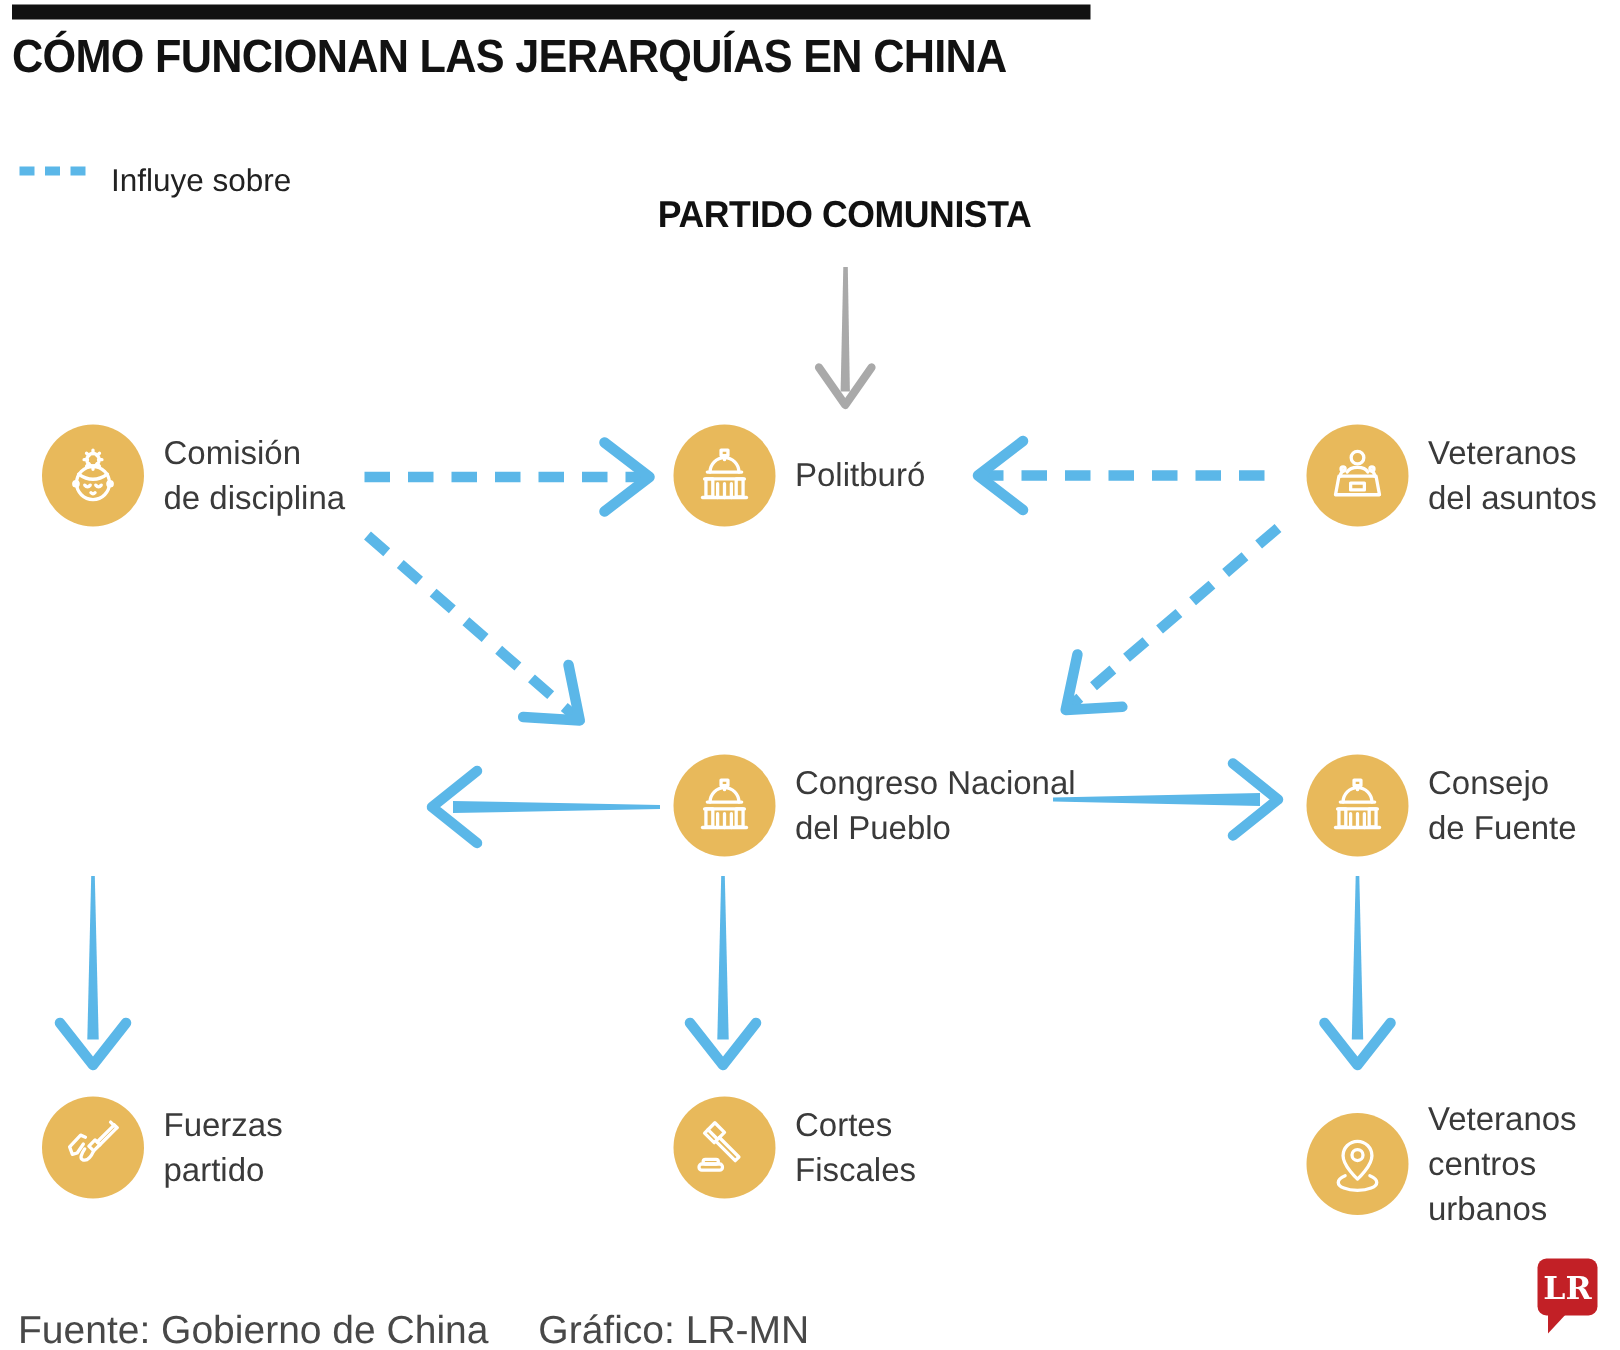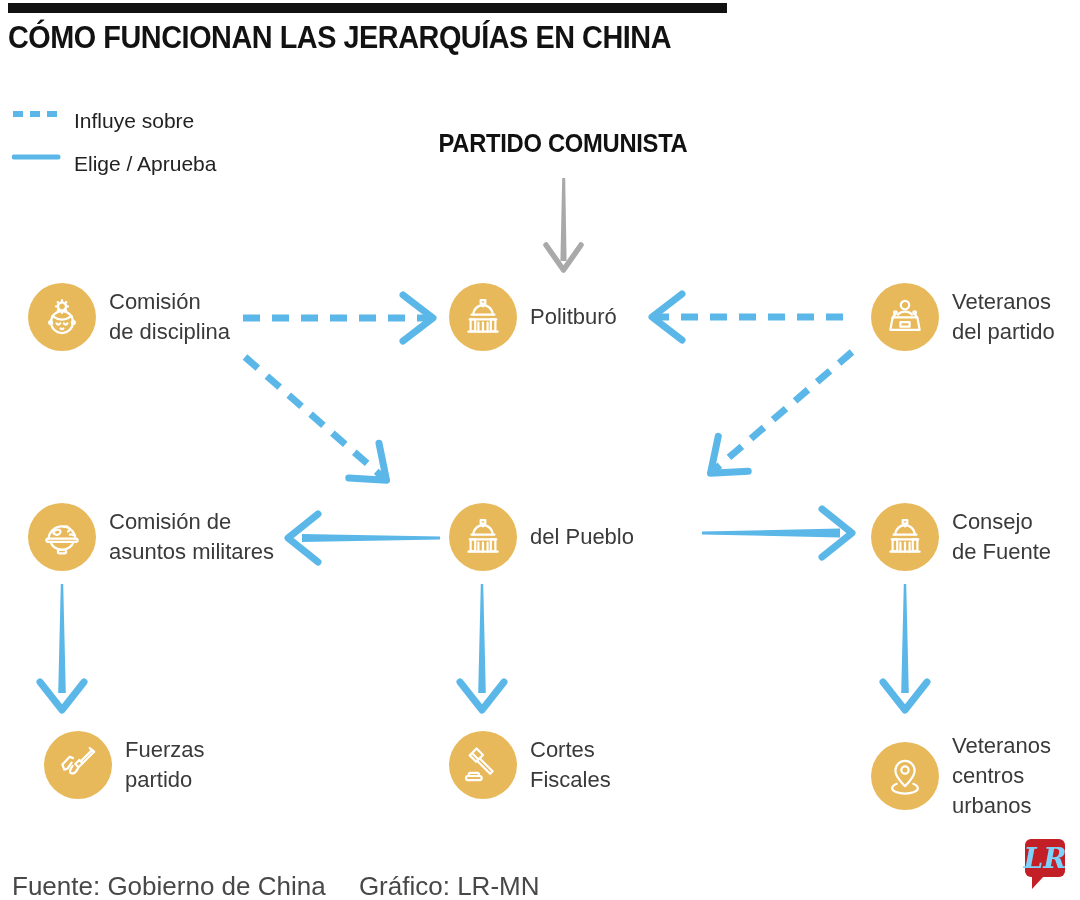--- a/index.html
+++ b/index.html
@@ -32,45 +32,39 @@
     display:flex;align-items:center;justify-content:center;
   }
   .icon-circle svg{stroke:#fff;fill:none;stroke-width:2.4;stroke-linecap:round;stroke-linejoin:round;}
   .node-label{font-size:22px;line-height:30px;color:#3a3a3a;white-space:nowrap;}
   .footer{position:absolute;left:12px;top:871px;font-size:26px;color:#484848;}
   .footer .credit{margin-left:26px;}
   .logo{
     position:absolute;left:1025px;top:839px;width:40px;height:38px;border-radius:6px;
     background:var(--logo-red);display:flex;align-items:center;justify-content:center;
   }
-  .logo span{font-family:"DejaVu Serif","Liberation Serif",serif;font-weight:bold;font-size:28px;color:#7dd3fc;font-style:italic;}
+  .logo span{font-family:"DejaVu Serif","Liberation Serif",serif;font-weight:bold;font-size:21px;color:#ffffff;}
   .logo-tail{
     position:absolute;left:7px;bottom:-12px;width:0;height:0;
     border-top:14px solid var(--logo-red);border-right:13px solid transparent;
   }
 </style>
 </head>
 <body>
 
 <div id="canvas">
 
   <div class="topbar"></div>
   <h1 class="title">CÓMO FUNCIONAN LAS JERARQUÍAS EN CHINA</h1>
 
   <div class="legend-item" style="top:85px">
     <svg class="legend-swatch" width="52" height="10">
       <line x1="1" y1="5" x2="50" y2="5" stroke="#5BB7E8" stroke-width="6" stroke-dasharray="10 7" class="legend-dash"></line>
     </svg>
     <span>Influye sobre</span>
-  </div>
-  <div class="legend-item" style="top:128px">
-    <svg class="legend-swatch" width="52" height="10">
-      <line x1="2" y1="5" x2="46" y2="5" stroke="#5BB7E8" stroke-width="5" stroke-linecap="round" class="legend-solid"></line>
-    </svg>
-    <span>Elige / Aprueba</span>
   </div>
 
   <div class="root-label">PARTIDO COMUNISTA</div>
 
   <svg class="edges" width="1080" height="900" viewBox="0 0 1080 900">
     <defs>
       <marker id="chevBlue" markerWidth="48" markerHeight="60" refX="36" refY="30" orient="auto" markerUnits="userSpaceOnUse">
         <path d="M8 7 L38 30 L8 53" class="chev"></path>
       </marker>
     </defs>
@@ -159,56 +153,40 @@
         <path d="M16.5 21.5 c2.5 -4.5 12.5 -4.5 15 0"></path>
         <path d="M10.5 24.5 h27 l2.5 13.5 h-32 z"></path>
         <rect x="19" y="29.5" width="10" height="5"></rect>
         <path d="M14 20.5 q-2.5 1.5 -2.5 4 M34 20.5 q2.5 1.5 2.5 4"></path>
         <circle cx="13.5" cy="19.2" r="1.5"></circle>
           <circle cx="34.5" cy="19.2" r="1.5"></circle>
       </svg>
     </div>
     <div class="node-label">
       <div>Veteranos</div>
-      <div>del partido</div>
-    </div>
-  </div>
-
-  <div class="node" style="left:28px;top:503px">
-    <div class="icon-circle">
-      <svg width="44" height="44" viewBox="0 0 48 48">
-        <path d="M9.5 26 a14.5 13.5 0 0 1 29 0"></path>
-        <rect x="7" y="25.8" width="34" height="3.6" rx="1.8"></rect>
-        <path d="M11.5 29.5 a12.8 10.5 0 0 0 25 0"></path>
-        <rect x="19.5" y="38.2" width="9" height="3.6" rx="1.8"></rect>
-        <path d="M14.5 20 q1 -4.5 5 -4 q4 0.5 2.5 3.5 q-1.5 3 -4.5 2 z"></path>
-        <path d="M26 13 q3.5 -1.5 5.5 1 q2 2.5 -1 4"></path>
-        <path d="M32.5 21.5 q2 -1 3.5 0.5"></path>
-      </svg>
-    </div>
-    <div class="node-label">
-      <div>Comisión de</div>
-      <div>asuntos militares</div>
-    </div>
-  </div>
+      <div>del asuntos</div>
+    </div>
+  </div>
+
 
   <div class="node" style="left:449px;top:503px">
     <div class="icon-circle">
       <svg width="44" height="44" viewBox="0 0 48 48">
         <path d="M21.5 5.5 h5 v4 h-5 z M24 9.5 V12.5"></path>
         <path d="M13.5 21.5 a10.5 10.5 0 0 1 21 0"></path>
         <line x1="11.5" y1="21.5" x2="36.5" y2="21.5"></line>
         <line x1="9.5" y1="26.5" x2="38.5" y2="26.5"></line>
         <rect x="10.5" y="26.5" width="5" height="13"></rect>
         <rect x="32.5" y="26.5" width="5" height="13"></rect>
         <path d="M19 30 V40 M24 30 V40 M29 30 V40"></path>
         <line x1="8" y1="40" x2="40" y2="40"></line>
       </svg>
     </div>
     <div class="node-label">
+      <div>Congreso Nacional</div>
       <div>del Pueblo</div>
     </div>
   </div>
 
   <div class="node" style="left:871px;top:503px">
     <div class="icon-circle">
       <svg width="44" height="44" viewBox="0 0 48 48">
         <path d="M21.5 5.5 h5 v4 h-5 z M24 9.5 V12.5"></path>
         <path d="M13.5 21.5 a10.5 10.5 0 0 1 21 0"></path>
         <line x1="11.5" y1="21.5" x2="36.5" y2="21.5"></line>
@@ -218,21 +196,21 @@
         <path d="M19 30 V40 M24 30 V40 M29 30 V40"></path>
         <line x1="8" y1="40" x2="40" y2="40"></line>
       </svg>
     </div>
     <div class="node-label">
       <div>Consejo</div>
       <div>de Fuente</div>
     </div>
   </div>
 
-  <div class="node" style="left:44px;top:731px">
+  <div class="node" style="left:28px;top:731px">
     <div class="icon-circle">
       <svg width="44" height="44" viewBox="0 0 48 48">
         <path d="M41.5 9.5 L39.5 7.5 L27 20"></path>
         <path d="M41.5 9.5 L29 22"></path>
         <path d="M36.8 5.5 l2.7 2.7"></path>
         <path d="M29 22 l-3.5 -3.5 -4.5 4.5 3.5 3.5 z"></path>
         <path d="M24.5 26.5 q-3.5 8 -8 6.5 q-3 -1.5 1.5 -8"></path>
         <path d="M18.5 16.5 l-3.5 -1.5 -8 8.5 2 5.5 3.5 -1 4.5 -6.5"></path>
       </svg>
     </div>

